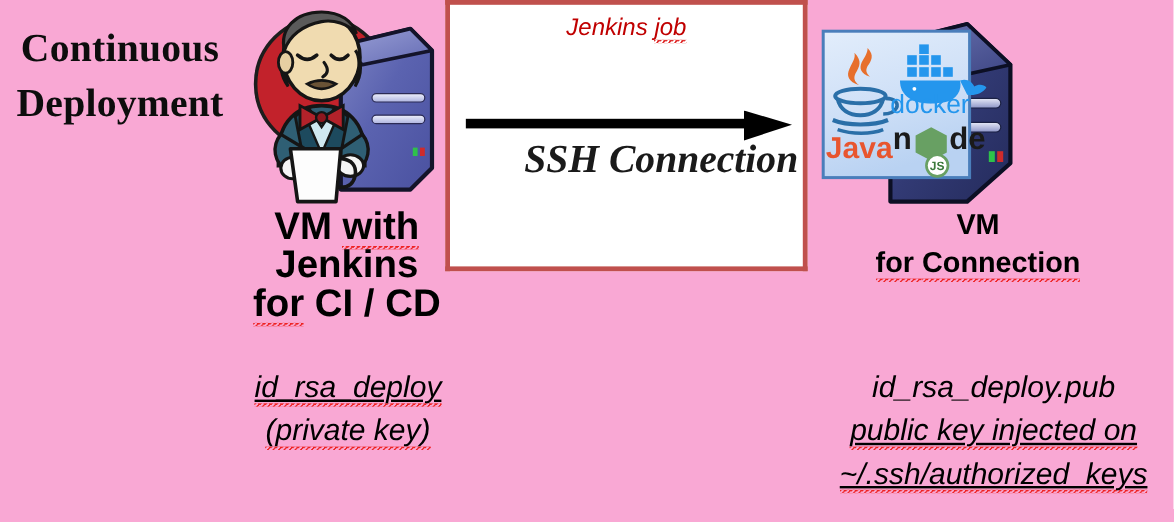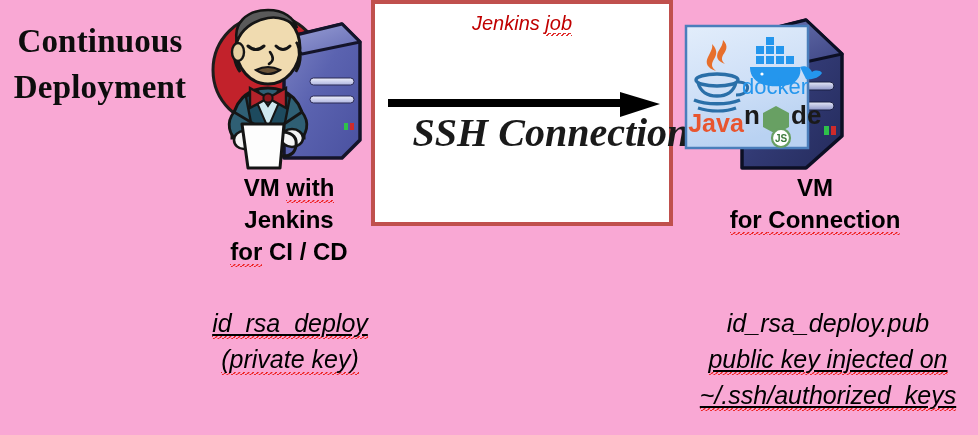--- a/index.html
+++ b/index.html
@@ -34,21 +34,21 @@
 
   
   #jenkins-graphic { left: 192px; top: 2px; width: 178px; height: 172px; }
 
   
   #vm-jenkins-caption {
     left: 198px; top: 172px; width: 182px;
     text-align: center;
     font-family: "Liberation Sans", sans-serif;
     font-weight: bold;
-    font-size: 24px;
+    font-size: 32px;
     line-height: 32px;
     color: #000000;
   }
 
   
   #jenkins-job-box {
     left: 371px; top: 0px; width: 302px; height: 226px;
     border: 4px solid #c0504d;
     border-top: 0;
     background: #ffffff;
@@ -77,21 +77,21 @@
 
   
   #ssh-arrow { left: 388px; top: 92px; width: 272px; height: 26px; }
 
   #ssh-label {
     left: 371px; top: 113px; width: 360px;
     text-align: center;
     font-family: "Liberation Serif", serif;
     font-style: italic;
     font-weight: bold;
-    font-size: 40px;
+    font-size: 33px;
     line-height: 40px;
     color: #1a1a1a;
   }
 
   
   #deploy-graphic { left: 682px; top: 8px; width: 190px; height: 168px; }
 
   #vm-deploy-caption {
     left: 690px; top: 172px; width: 250px;
     text-align: center;

